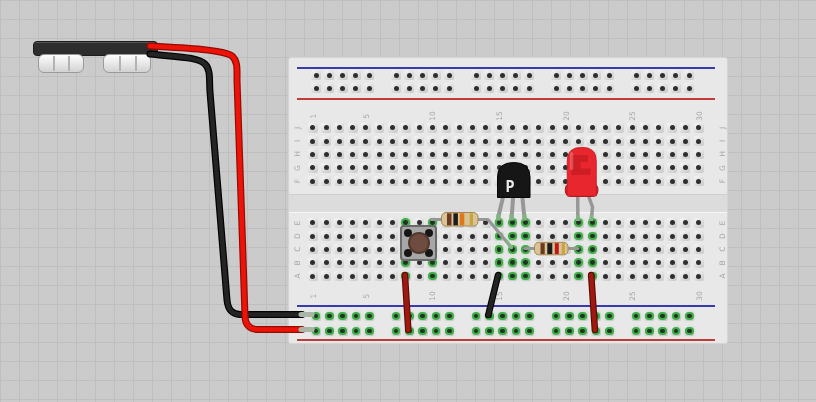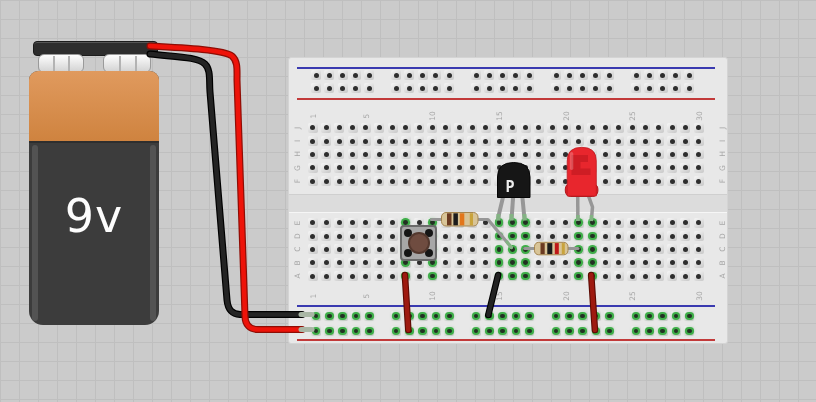--- a/index.html
+++ b/index.html
@@ -64,26 +64,20 @@
 <div class="battery">
   <div class="bat-cap"></div>
   <div class="bat-terminal t-neg">
       <i style="left:14px"></i>
       <i style="left:29px"></i>
     </div>
   <div class="bat-terminal t-pos">
       <i style="left:15px"></i>
       <i style="left:31px"></i>
     </div>
-  <div class="bat-body">
-    <div class="bat-orange"></div>
-    <div class="bat-side left"></div>
-    <div class="bat-side right"></div>
-    <div class="bat-label">9v</div>
-  </div>
 </div>
 
 <div class="breadboard" id="breadboard">
   <div class="bb-line blue" style="top:9px"></div>
   <div class="bb-line red" style="top:40px"></div>
   <div class="bb-channel"></div>
   <div class="bb-line blue" style="top:247px"></div>
   <div class="bb-line red" style="top:281px"></div>
 <div class="hole" style="left: 23.7px; top: 69.7px;"></div>
     <div class="hole" style="left: 23.7px; top: 83px;"></div>

